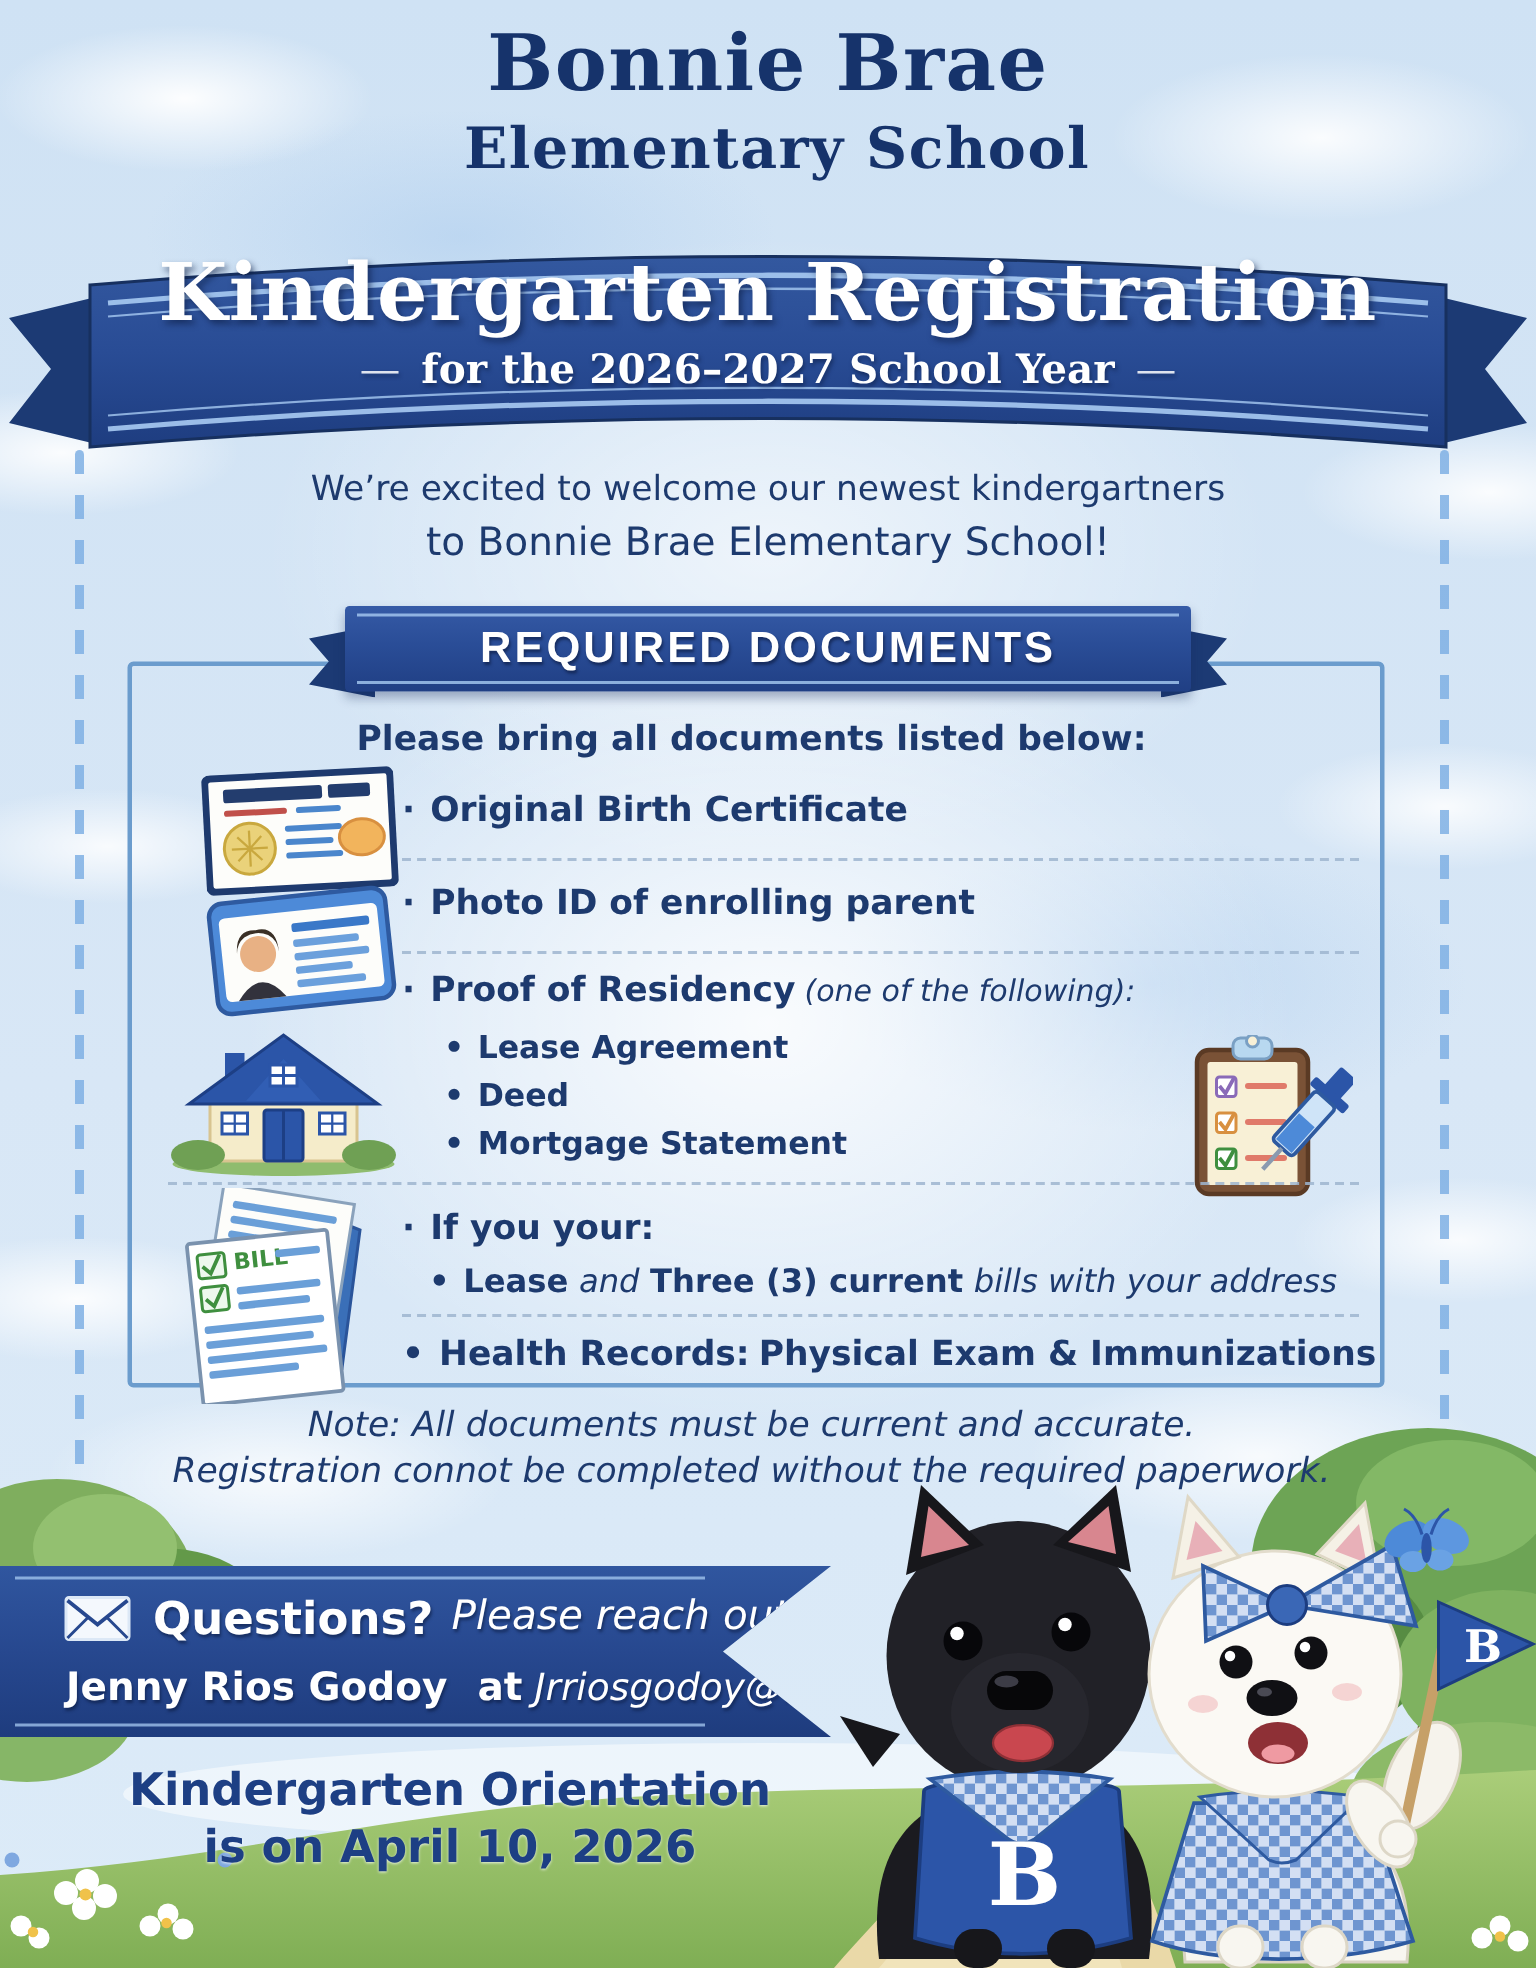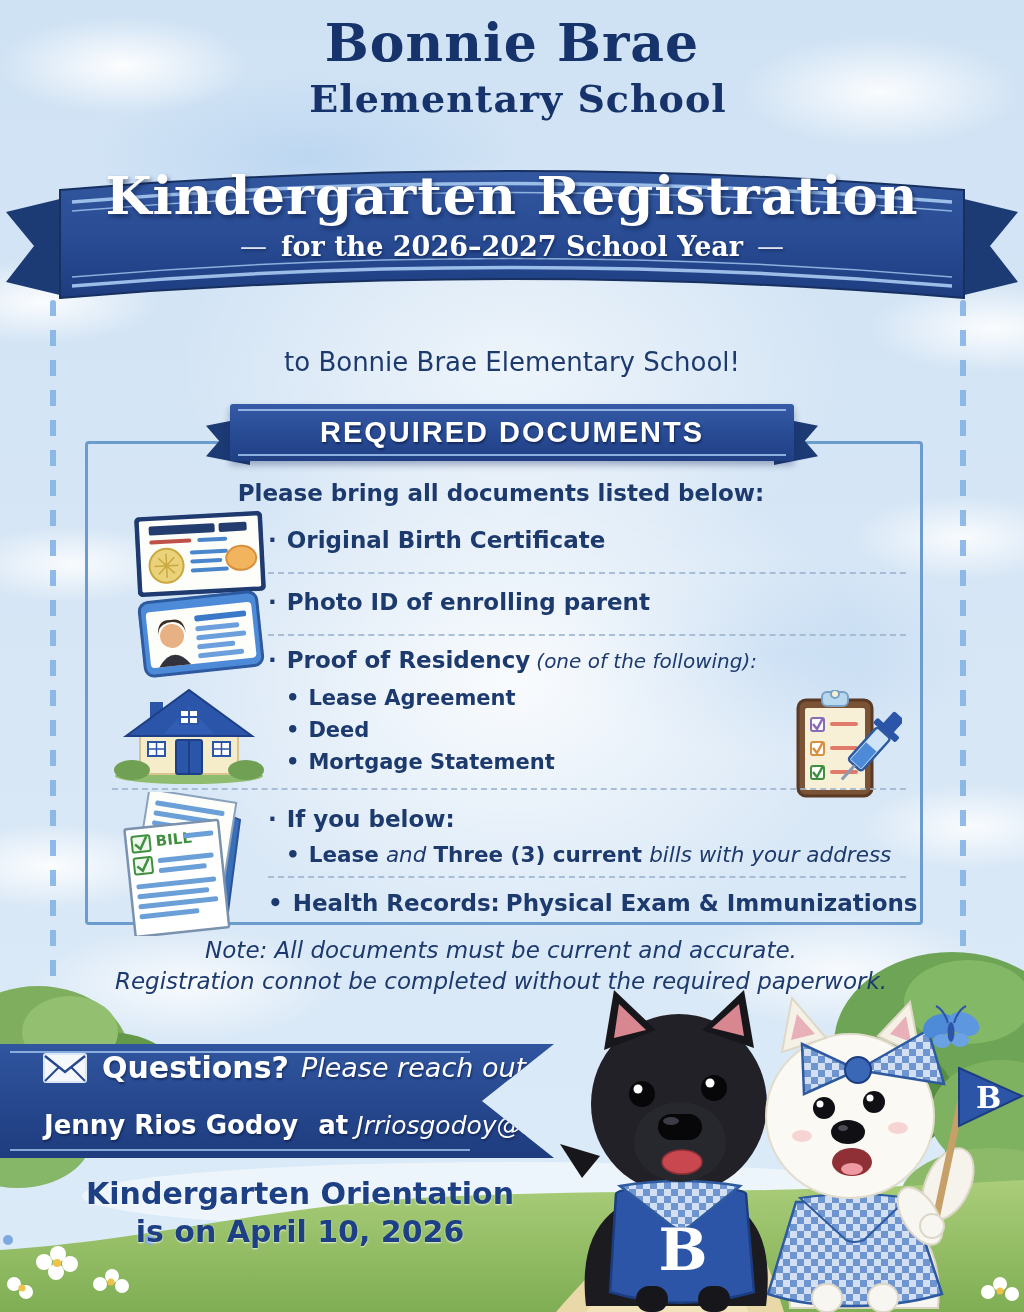--- a/index.html
+++ b/index.html
@@ -65,21 +65,21 @@
     font-family:"Liberation Sans",sans-serif;font-size:29px;font-weight:bold;letter-spacing:2px;color:#fff;
     text-shadow:1px 2px 2px rgba(12,28,66,.65);}
 
   .please{left:85px;top:480px;width:832px;text-align:center;font-size:23px;font-weight:bold;}
 
   
   .item{font-size:23px;font-weight:bold;white-space:nowrap;}
   .item .bul{margin-right:10px;}
   .qual{font-weight:normal;font-style:italic;font-size:20px;margin-left:6px;}
   .divider{height:0;border-top:2px dashed #9fb6d0;opacity:.85;}
-  .subitem{font-size:21px;font-weight:600;white-space:nowrap;}
+  .subitem{font-size:21px;font-weight:600;white-space:nowrap;margin-left:10px;}
   .subitem .bul{margin-right:9px;}
   .seg{margin-right:7px;} .seg.b{font-weight:bold;margin-top:40px;} .seg.i{font-style:italic;font-weight:500;}
   .detail{font-weight:600;margin-left:6px;}
 
   .it1{left:268px;top:527px;} .d1{left:268px;top:572px;width:638px;}
   .it2{left:268px;top:589px;} .d2{left:268px;top:634px;width:638px;}
   .it3{left:268px;top:647px;}
   .sub1{left:286px;top:686px;} .sub2{left:286px;top:718px;} .sub3{left:286px;top:750px;}
   .d3{left:112px;top:788px;width:794px;}
   .it4{left:268px;top:806px;}
@@ -104,21 +104,21 @@
   .landscape{left:0;top:940px;width:1024px;height:372px;}
   .dogs{left:552px;top:986px;width:472px;height:326px;}
 
   
   .qbanner{left:0;top:1044px;width:554px;height:114px;
     background:linear-gradient(180deg,#30569f 0%,#27488f 50%,#1e3c7e 100%);
     clip-path:polygon(0 0,100% 0,87% 50%,100% 100%,0 100%);
     box-shadow:0 5px 9px rgba(20,40,90,.4);}
   .qtrim{position:absolute;left:10px;right:84px;top:7px;bottom:7px;
     border-top:2px solid rgba(168,203,243,.75);border-bottom:2px solid rgba(168,203,243,.75);}
-  .qline1{position:absolute;left:42px;top:6px;color:#fff;white-space:nowrap;display:flex;align-items:center;
+  .qline1{position:absolute;left:42px;top:18px;color:#fff;white-space:nowrap;display:flex;align-items:flex-start;
     text-shadow:1px 2px 2px rgba(12,28,66,.6);}
   .qline1 .env{margin-right:14px;display:block;}
   .qline1 .qh{font-size:30px;font-weight:bold;margin-right:12px;}
   .qline1 .ql{font-size:27px;font-style:italic;font-weight:500;}
   .qline2{position:absolute;left:44px;top:66px;color:#fff;white-space:nowrap;
     text-shadow:1px 2px 2px rgba(12,28,66,.6);}
   .qline2 .nm{font-size:26px;font-weight:bold;margin-right:20px;}
   .qline2 .at{font-size:26px;font-weight:bold;margin-right:8px;}
   .qline2 .em{font-size:25px;font-style:italic;}
 
@@ -154,20 +154,21 @@
     <path d="M72,56 Q512,19 952,56" stroke="#a8cbf3" stroke-width="3.5" fill="none" opacity=".9"></path>
     <path d="M72,65 Q512,28 952,65" stroke="#a8cbf3" stroke-width="1.5" fill="none" opacity=".8"></path>
     <path d="M72,140 Q512,103 952,140" stroke="#a8cbf3" stroke-width="3.5" fill="none" opacity=".9"></path>
     <path d="M72,131 Q512,94 952,131" stroke="#a8cbf3" stroke-width="1.5" fill="none" opacity=".8"></path>
   </svg>
   <div class="abs ctr serif banner-title">Kindergarten Registration</div>
   <div class="abs ctr serif banner-sub">
     <span class="dash">—</span><span>for the 2026–2027 School Year</span><span class="dash">—</span>
   </div>
 
+  <div class="abs ctr welcome1">We’re excited to welcome our newest kindergartners</div>
   <div class="abs ctr welcome2">to Bonnie Brae Elementary School!</div>
 
   <div class="abs dash-v l"></div>
   <div class="abs dash-v r"></div>
 
   <svg class="abs landscape" viewBox="0 0 1024 372">
     <defs>
       <linearGradient id="grassGrad" x1="0" y1="0" x2="0" y2="1">
         <stop offset="0" stop-color="#aacd79"></stop>
           <stop offset="1" stop-color="#7fae54"></stop>
@@ -330,21 +331,21 @@
       <path d="M21,70 L26,75 L33,63" stroke="#3f8f3f" stroke-width="2.5" fill="none"></path>
       <rect x="42" y="64" width="56" height="5" rx="2" fill="#6a9fd8"></rect>
       <rect x="42" y="74" width="48" height="5" rx="2" fill="#6a9fd8"></rect>
       <rect x="18" y="88" width="80" height="5" rx="2" fill="#6a9fd8"></rect>
       <rect x="18" y="98" width="72" height="5" rx="2" fill="#6a9fd8"></rect>
       <rect x="18" y="108" width="80" height="5" rx="2" fill="#6a9fd8"></rect>
       <rect x="18" y="118" width="60" height="5" rx="2" fill="#6a9fd8"></rect>
     </g>
   </svg>
 
-  <div class="abs item it4"><span class="bul">·</span><span>If you below:</span></div>
+  <div class="abs item it4"><span class="bul">·</span><span>If you your:</span></div>
   <div class="abs rent"><span class="bul">•</span><span class="seg b">Lease</span><span class="seg i">and</span><span class="seg b">Three (3) current</span><span class="seg i">bills with your address</span></div>
   <div class="abs divider d4"></div>
 
   <div class="abs note1">Note: All documents must be current and accurate.</div>
 
   <div class="abs item it5"><span class="bul">•</span><span>Health Records:</span><span class="detail">Physical Exam &amp; Immunizations</span></div>
   <div class="abs note2">Registration connot be completed without the required paperwork.</div>
 
   <div class="abs qbanner">
     <div class="qtrim"></div>

